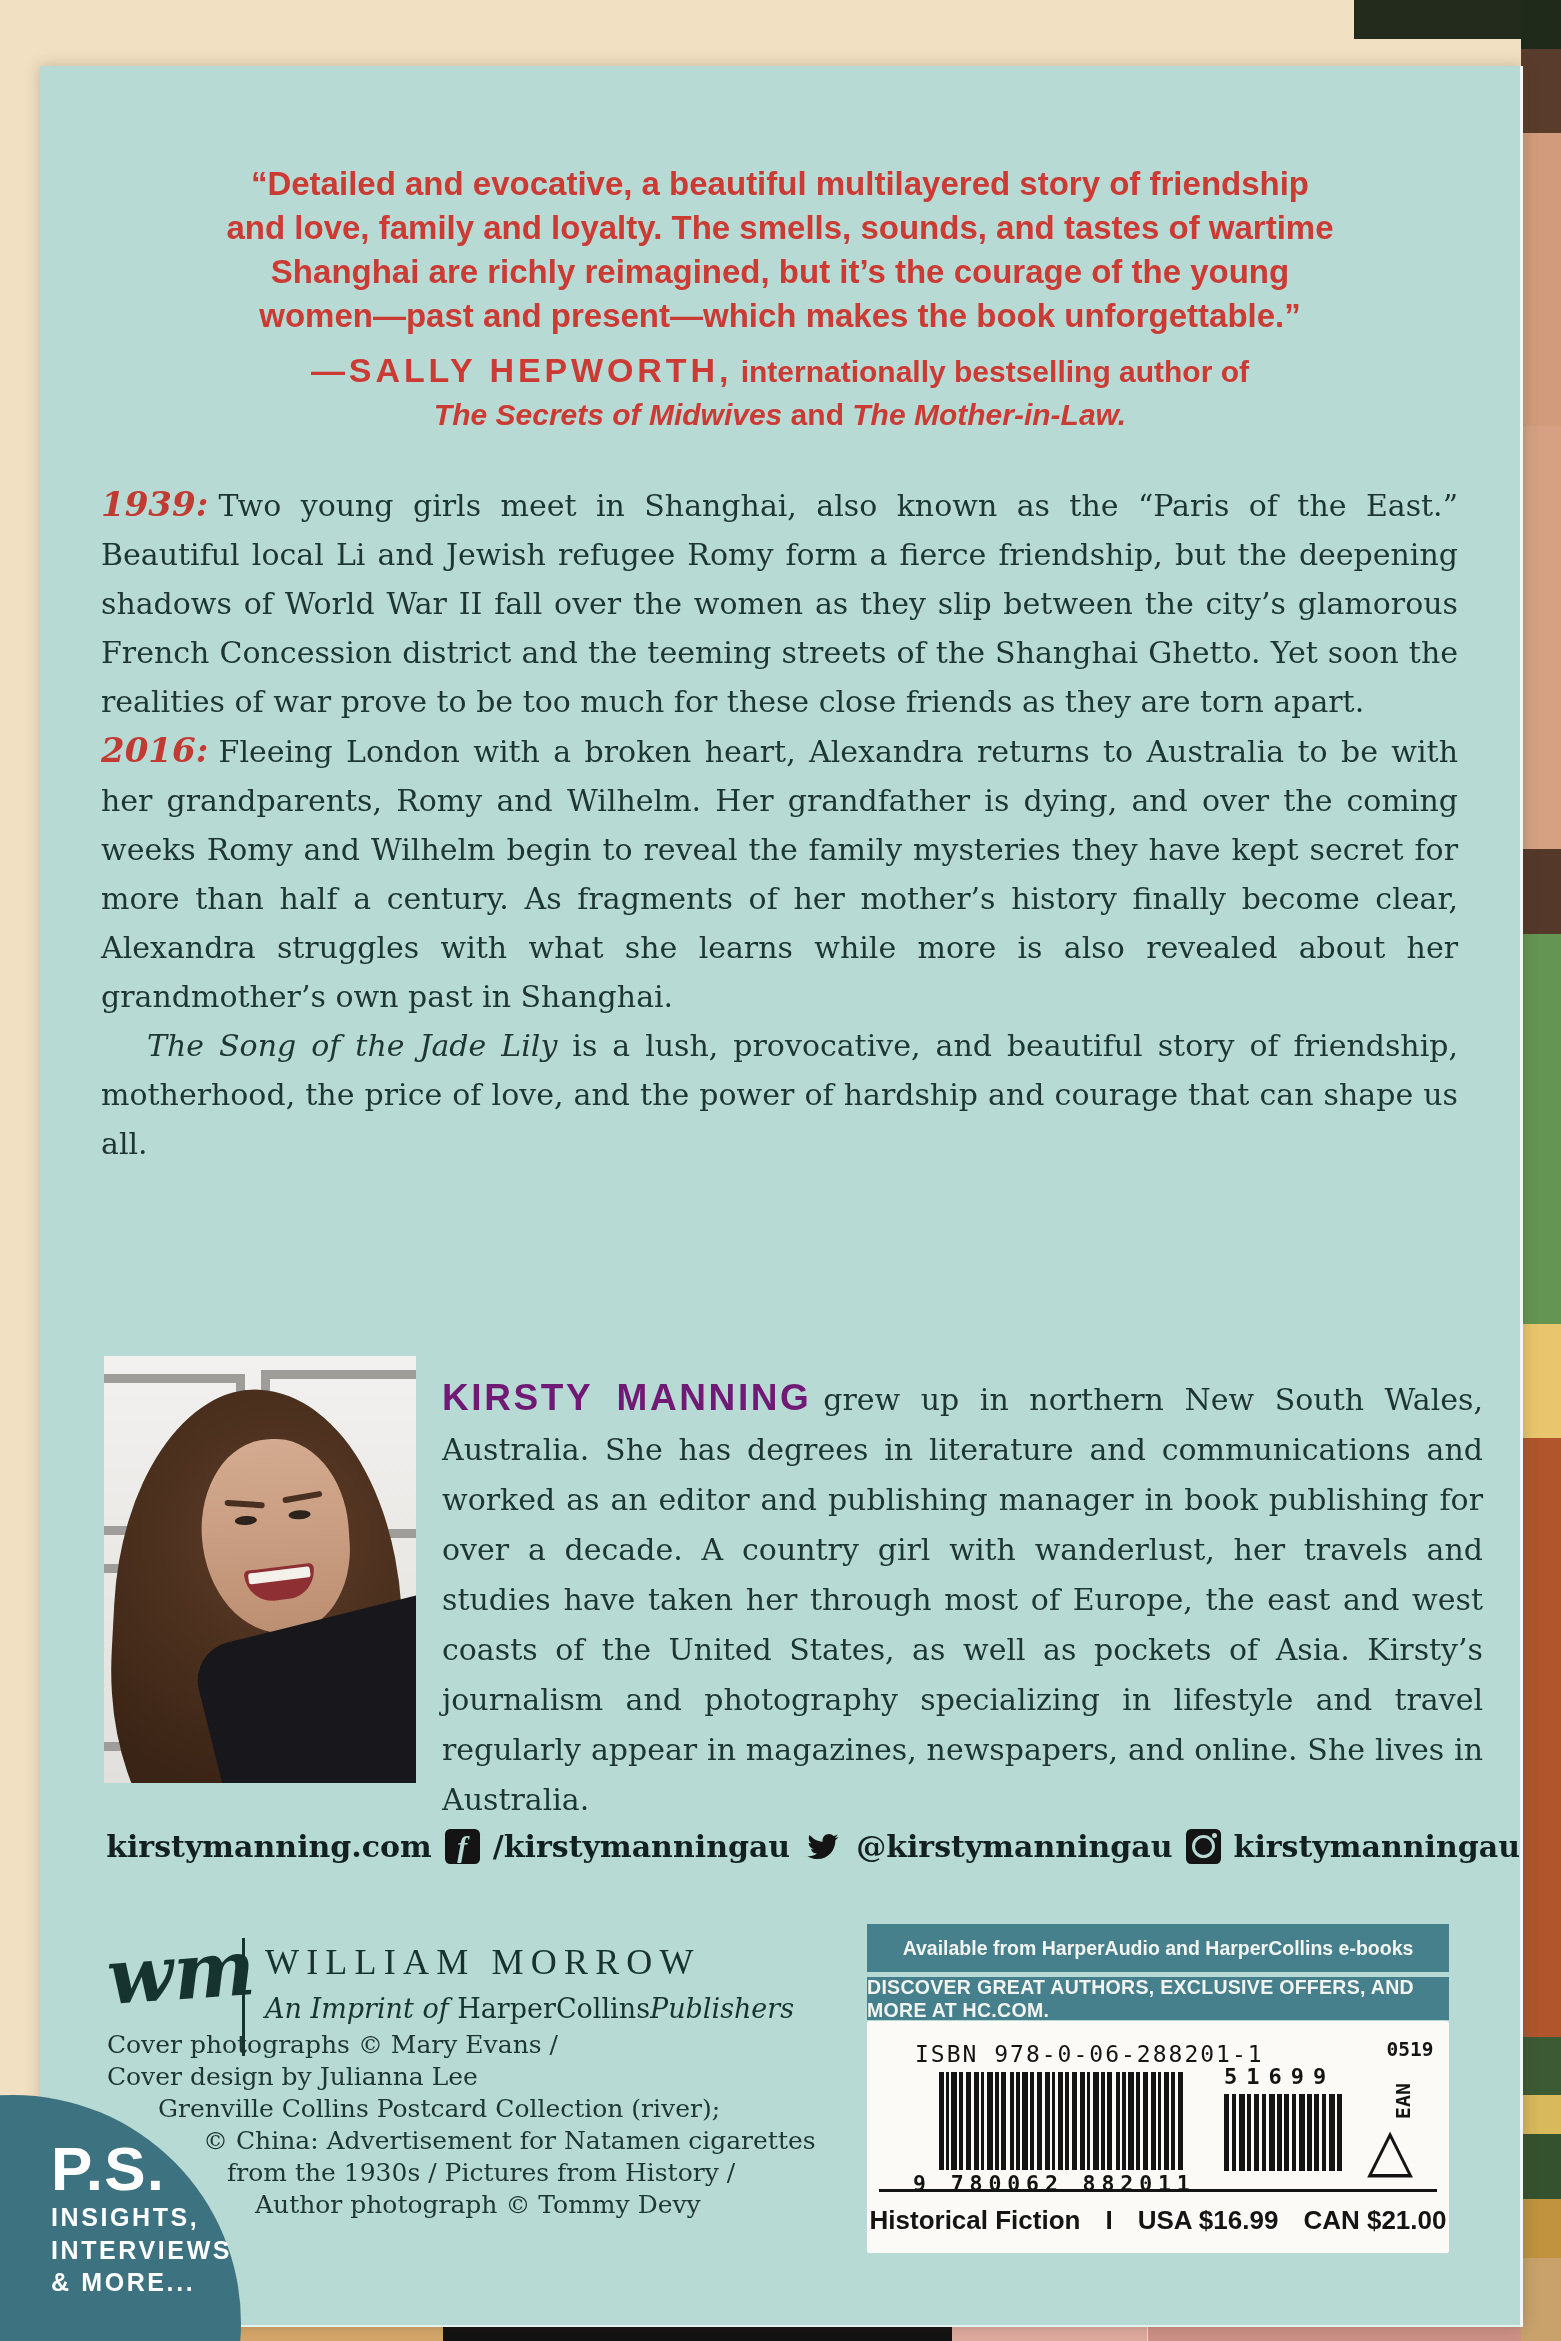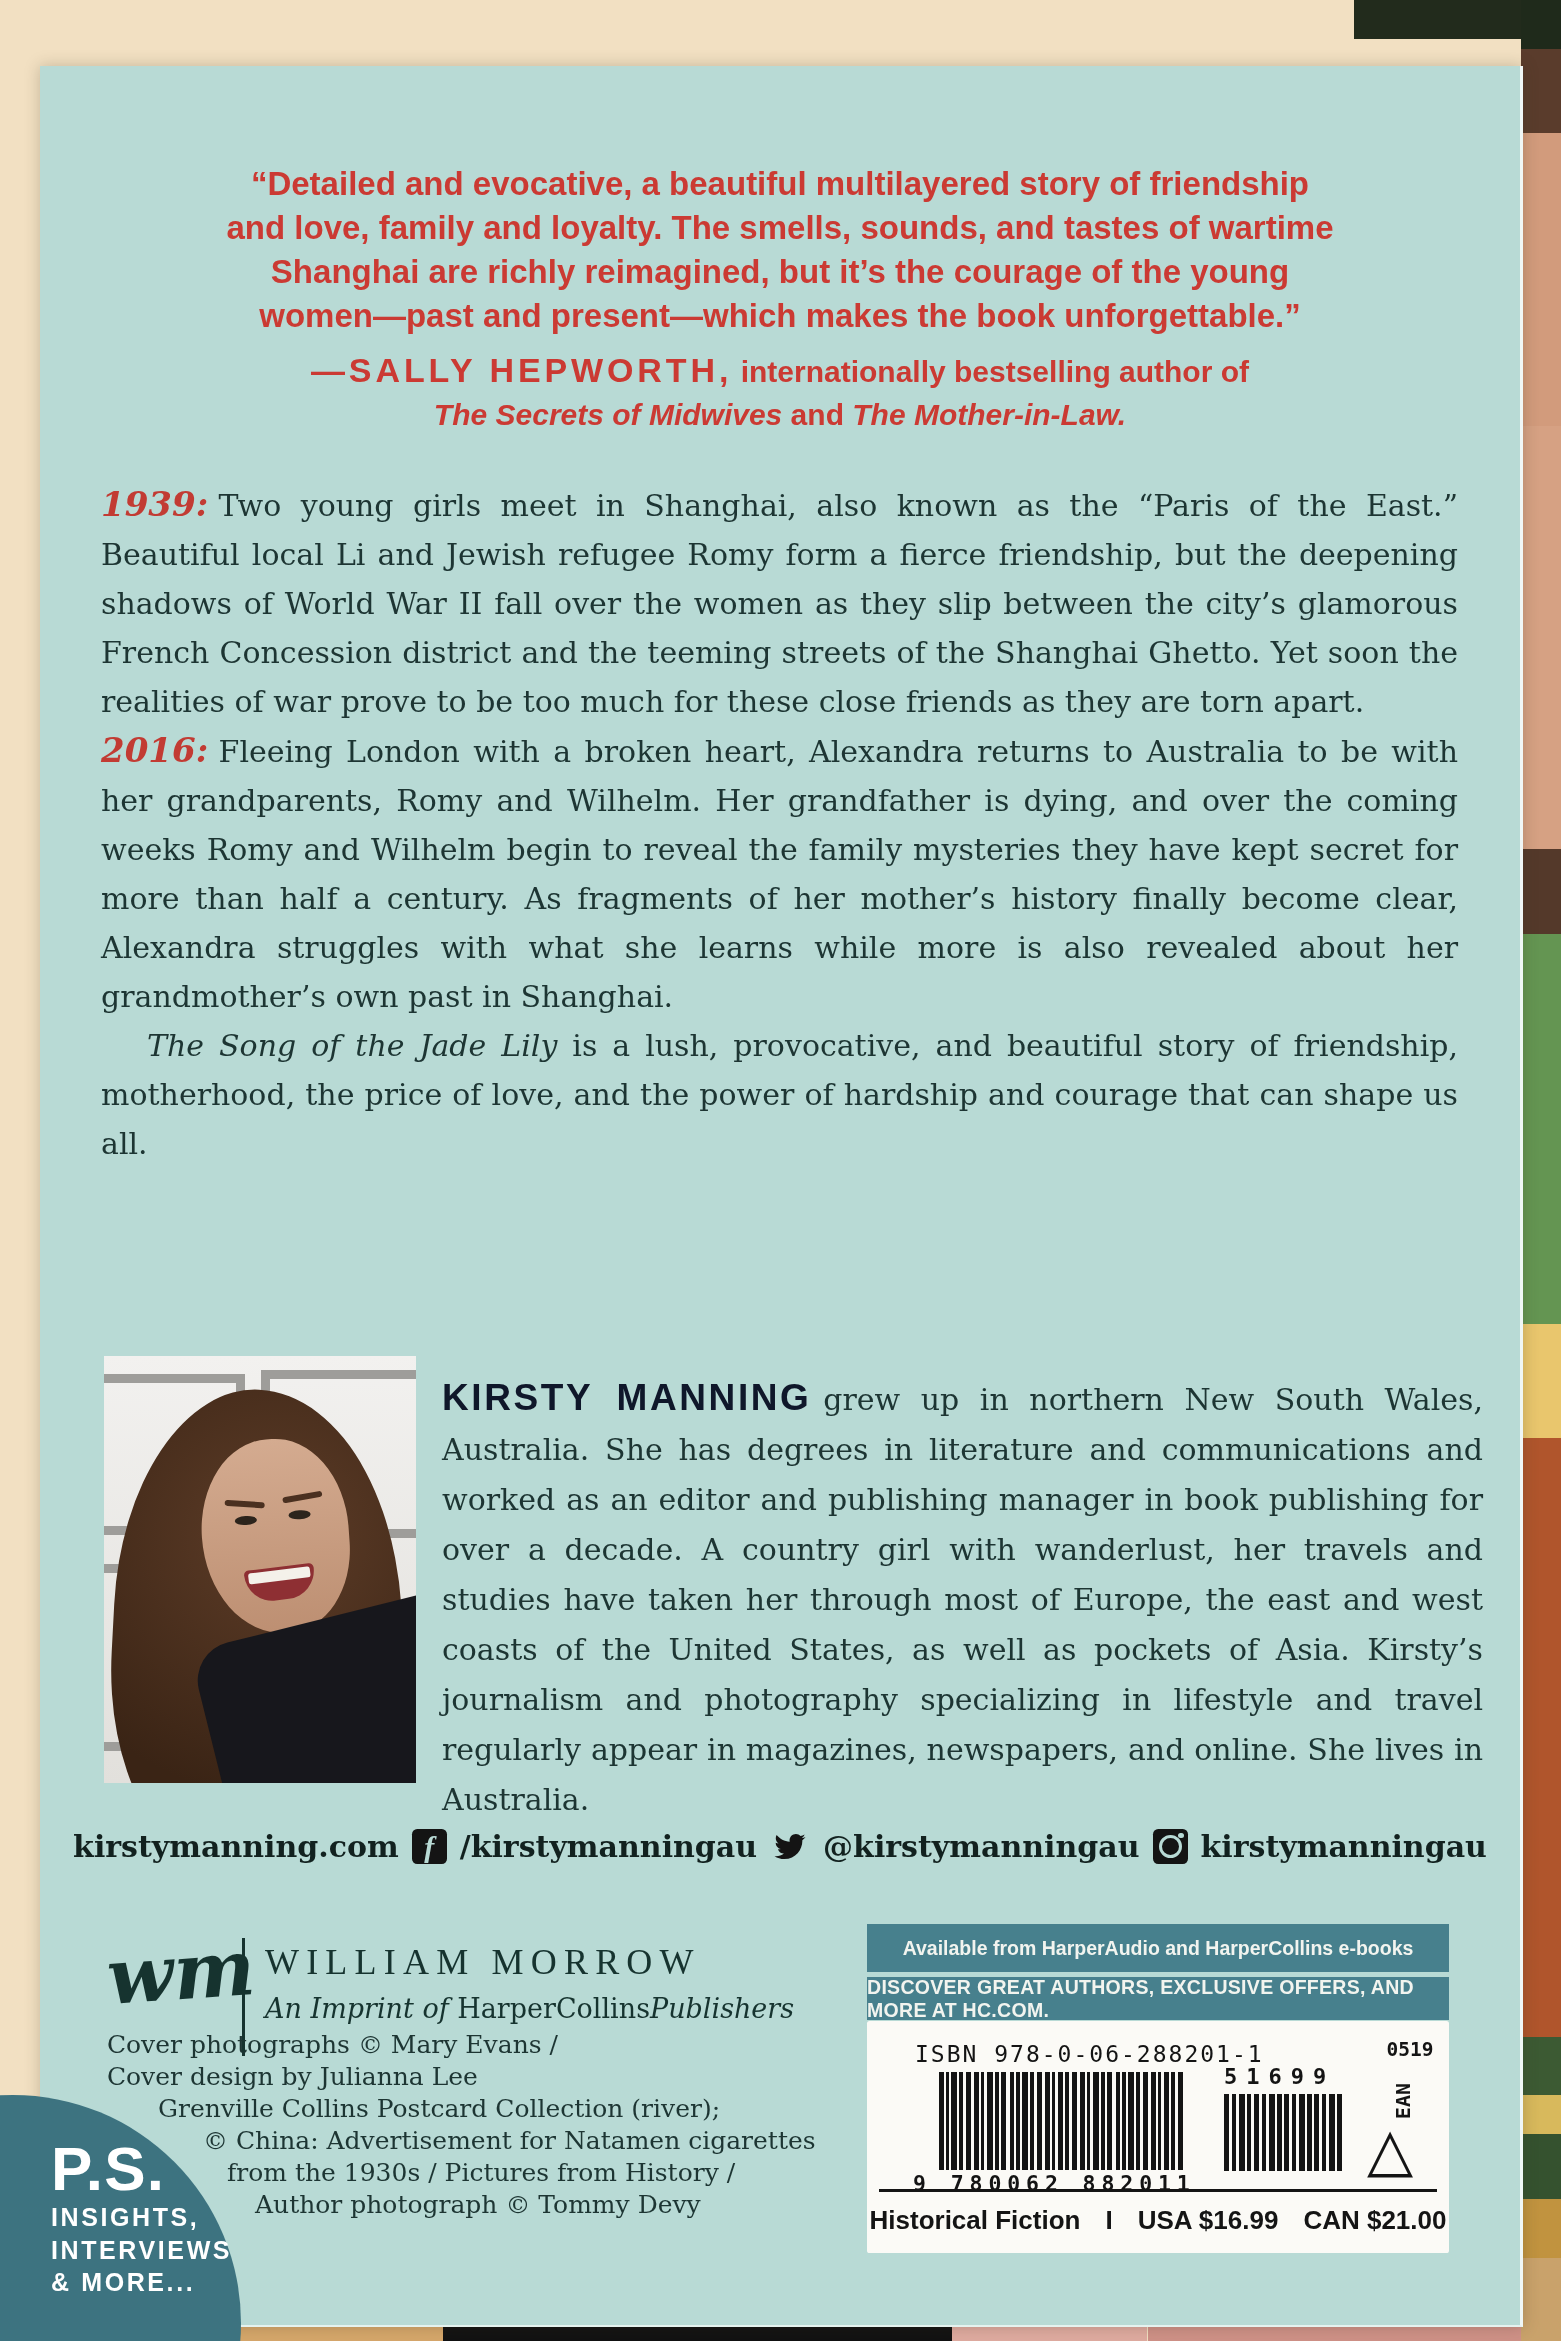--- a/index.html
+++ b/index.html
@@ -49,24 +49,24 @@
     background:linear-gradient(#d4ab90,#bd8f72);border-radius:50% 50% 46% 54%;transform:rotate(-4deg);}
   .brow{position:absolute;width:40px;height:5.9px;background:#4a3020;border-radius:3.9px;}
   .eye{position:absolute;width:22px;height:8.5px;background:#2c241c;border-radius:50%;}
   .smile{position:absolute;left:40px;top:128px;width:70px;height:33px;background:#8e2f33;
     border-radius:6.5px 6.5px 39px 39px;overflow:hidden;transform:rotate(-3deg);}
   .teeth{position:absolute;left:3.9px;top:2.6px;width:62px;height:11.7px;background:#f4f1ea;border-radius:2.6px;}
   .blazer{position:absolute;right:-26px;bottom:-19.5px;width:234px;height:182px;background:#17171c;
     transform:rotate(-14deg);border-radius:39px 0 0 0;}
   .bio{position:absolute;left:402px;top:1307px;width:1041px;color:#1d3533;
     font-size:30px;line-height:50px;text-align:justify;}
-  .author-name{font-family:"Liberation Sans",sans-serif;font-weight:bold;color:#0f172a;
+  .author-name{font-family:"Liberation Sans",sans-serif;font-weight:bold;color:#701a75;
     font-size:37px;letter-spacing:2.6px;padding-right:11.7px;}
   
-  .social{position:absolute;left:0;right:0;top:1763px;display:flex;justify-content:center;
+  .social{position:absolute;left:0;right:0;top:1763px;display:flex;justify-content:flex-end;
     align-items:center;gap:13px;color:#12211f;font-weight:bold;font-size:30px;}
   .sicon{width:35px;height:35px;background:#141414;border-radius:5.2px;display:flex;
     align-items:center;justify-content:center;color:#b8dad5;
     font-family:"Liberation Serif",serif;font-weight:bold;}
   .sicon.fb{font-size:30px;font-style:italic;}
   .tw{width:40px;height:35px;display:flex;align-items:center;justify-content:center;}
   .ig-ring{width:17px;height:17px;border:3.9px solid #b8dad5;border-radius:50%;}
   .ig-dot{position:absolute;width:5.2px;height:5.2px;background:#b8dad5;border-radius:50%;
     margin-left:22px;margin-top:-22px;}
   

